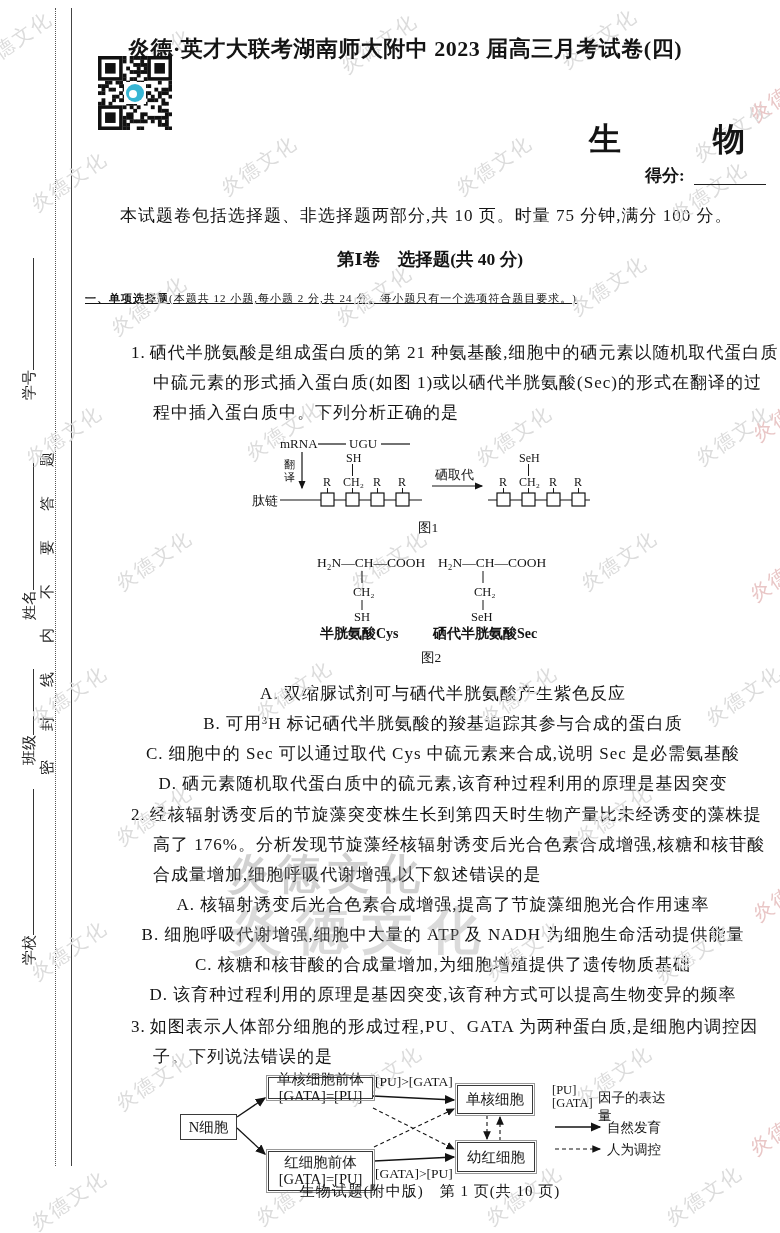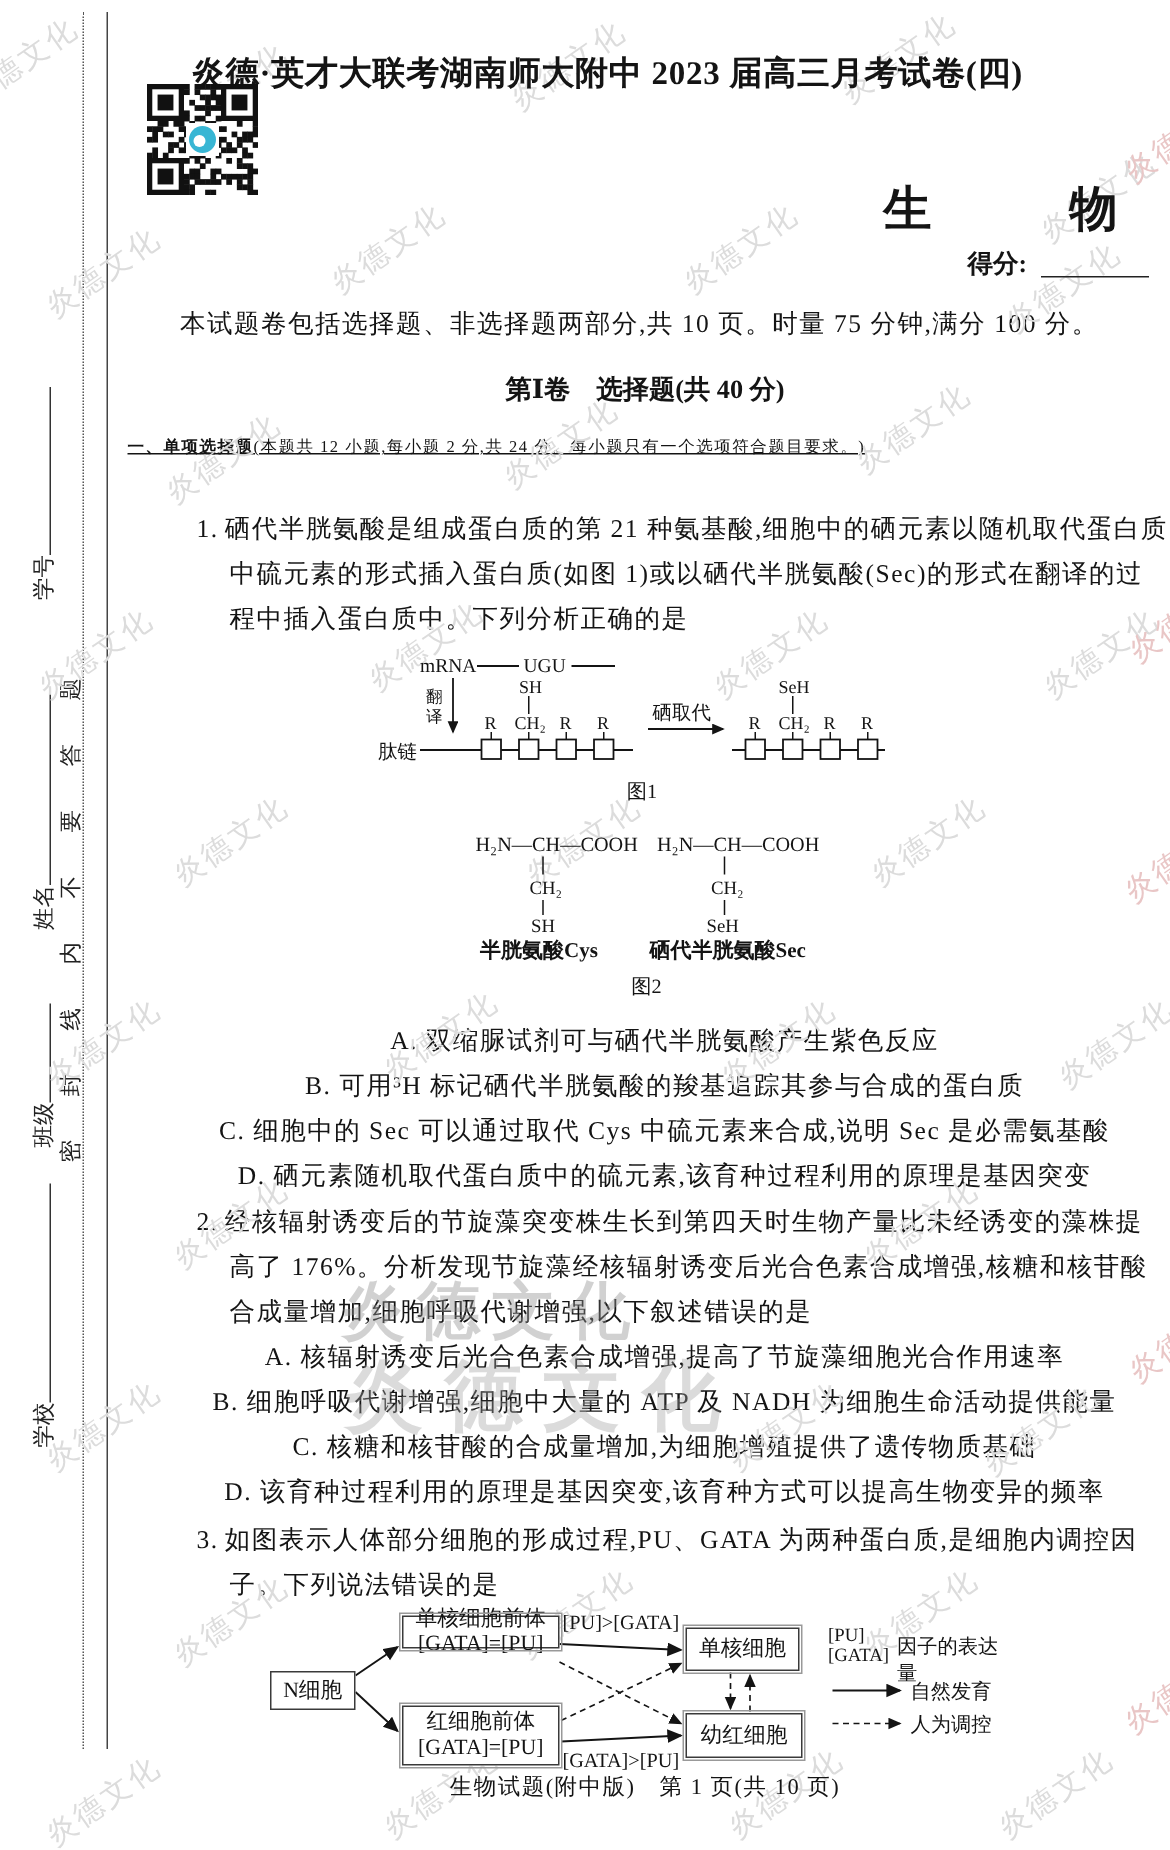--- a/index.html
+++ b/index.html
@@ -357,21 +357,21 @@
     </g>
 
     <line x1="385" y1="57" x2="430" y2="57" stroke="#141414" stroke-width="1.3" marker-end="url(#ah2)"></line>
     <line x1="385" y1="79" x2="430" y2="79" stroke="#141414" stroke-width="1.1" stroke-dasharray="4 3" marker-end="url(#ah2)"></line>
   </svg>
   <div class="dbox" style="left:10px;top:44px;width:57px;height:26px;">N细胞</div>
   <div class="dbox dbl" style="left:98px;top:7px;width:105px;height:22px;">
     <div>单核细胞前体</div>
     <div>[GATA]=[PU]</div>
   </div>
-  <div class="dbox dbl" style="left:98px;top:67px;width:105px;height:40px;">
+  <div class="dbox dbl" style="left:98px;top:81px;width:105px;height:40px;">
     <div>红细胞前体</div>
     <div>[GATA]=[PU]</div>
   </div>
   <div class="dbox dbl" style="left:287px;top:15px;width:76px;height:29px;">单核细胞</div>
   <div class="dbox dbl" style="left:287px;top:72px;width:78px;height:30px;">幼红细胞</div>
   <div class="dlabel" style="left:205px;top:4px;">[PU]&gt;[GATA]</div>
   <div class="dlabel" style="left:205px;top:96px;">[GATA]&gt;[PU]</div>
   <div class="legend-small" style="left:382px;top:14px;">
     <div>[PU]</div>
     <div>[GATA]</div>

